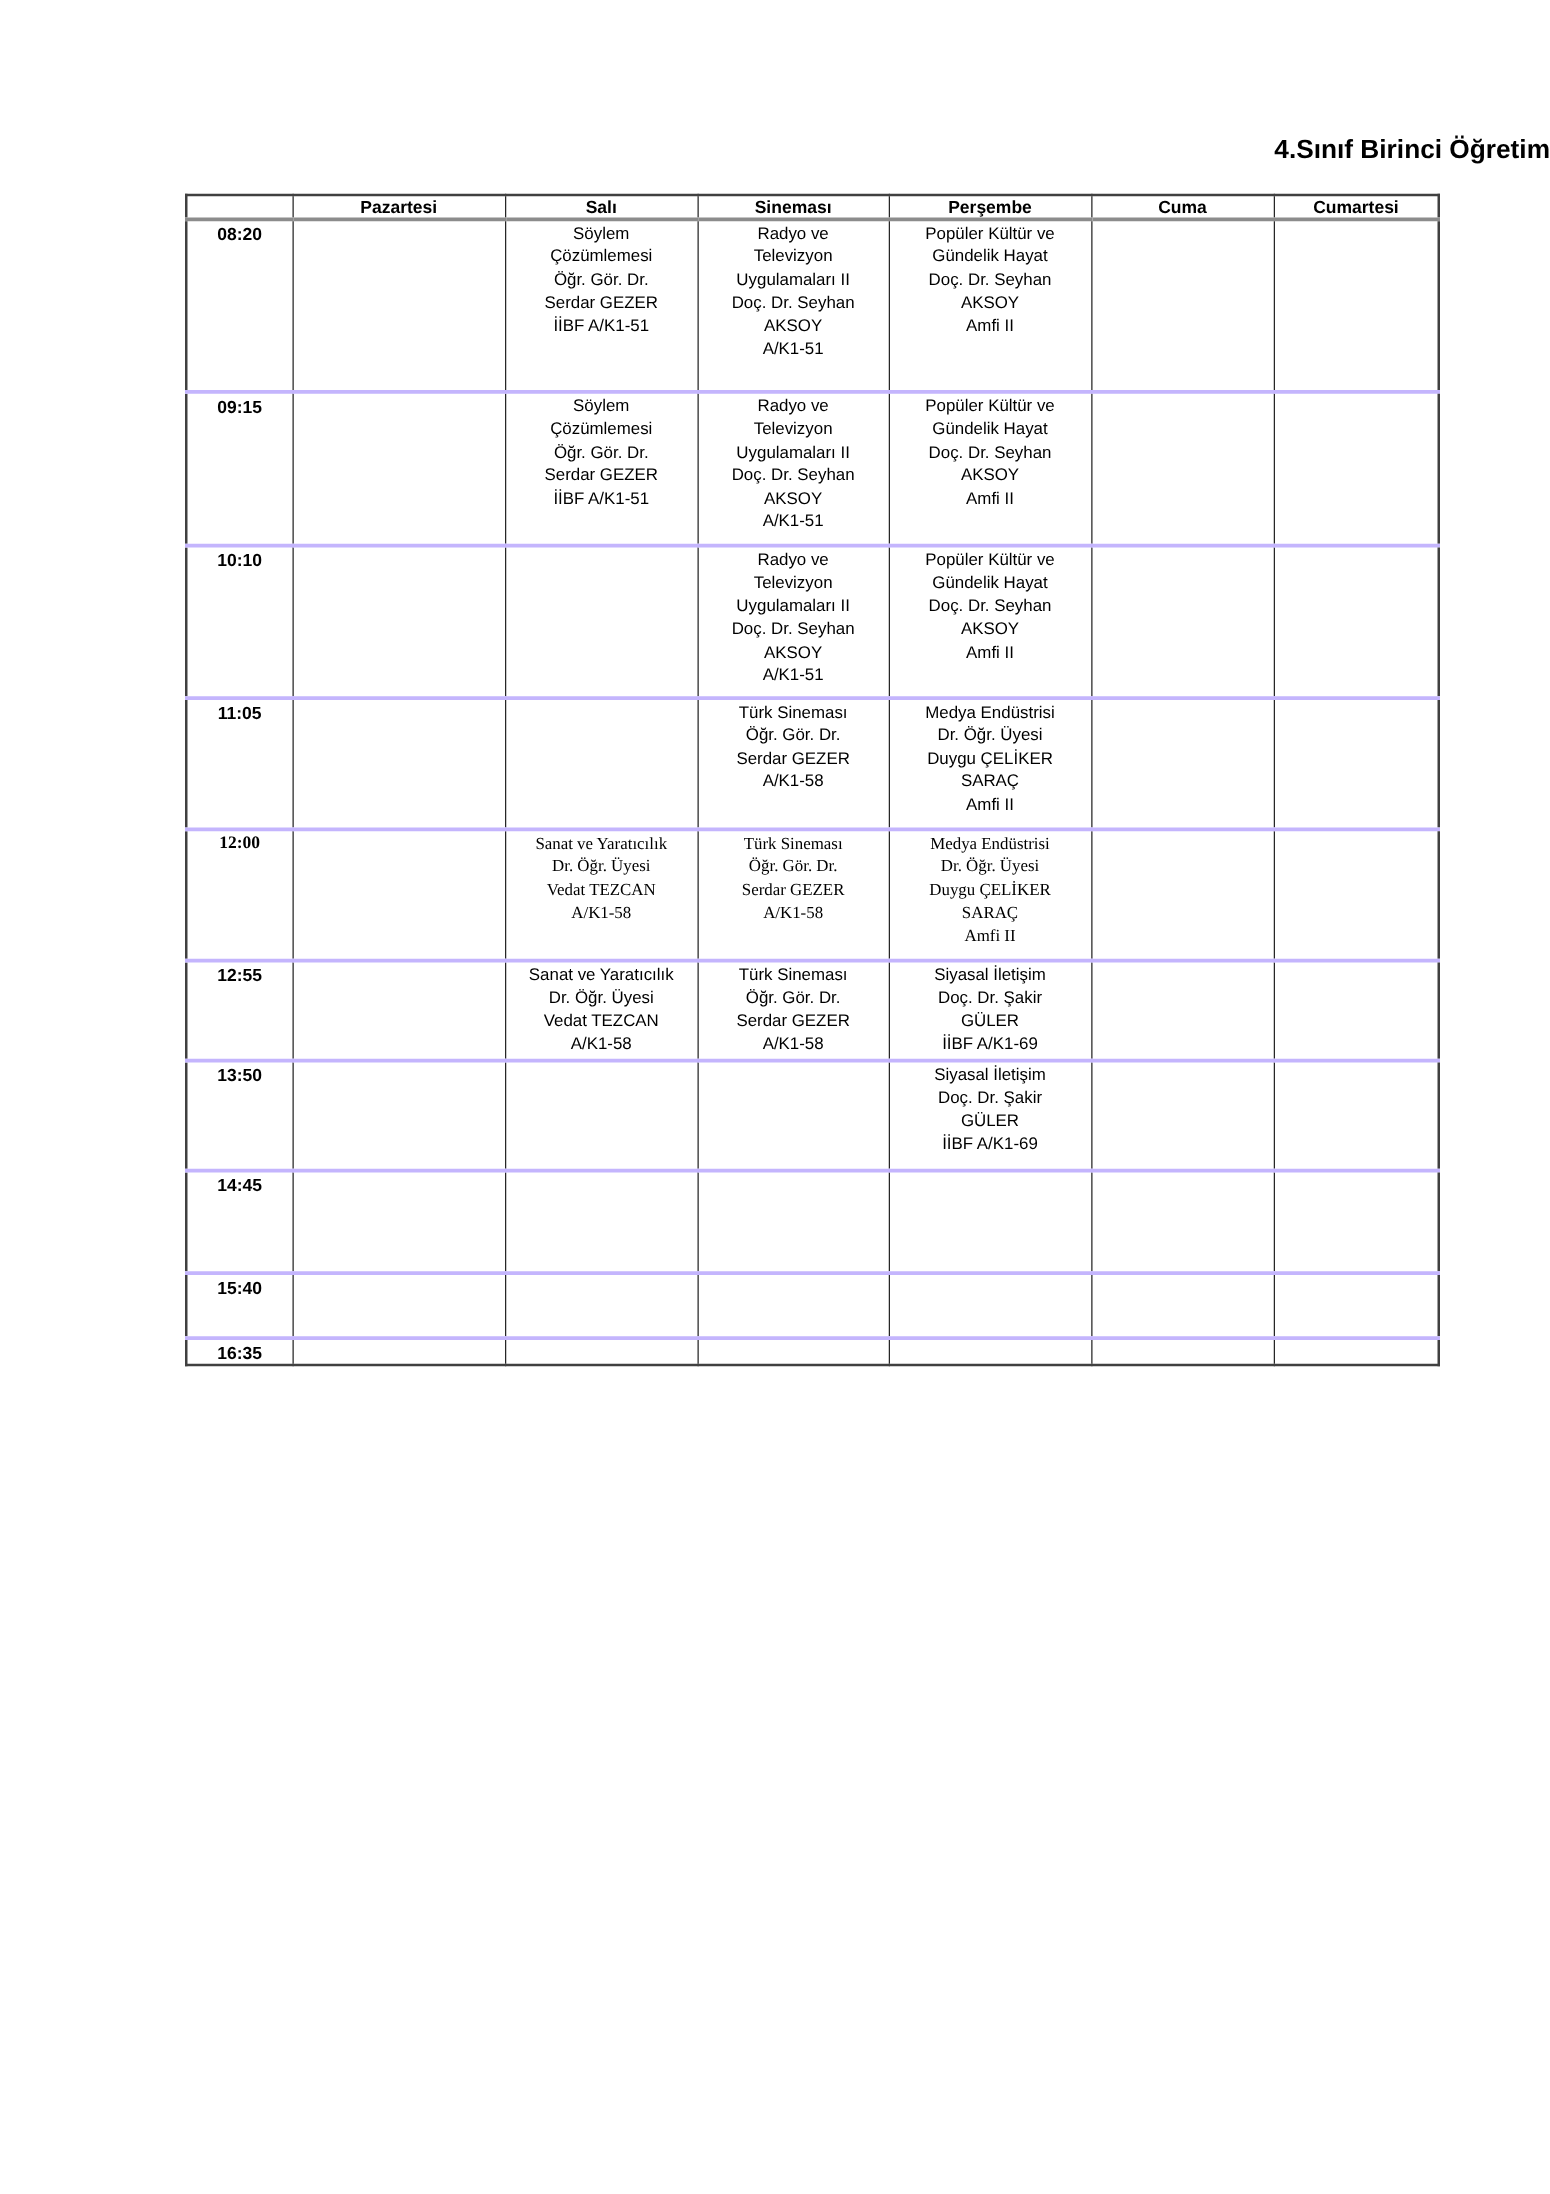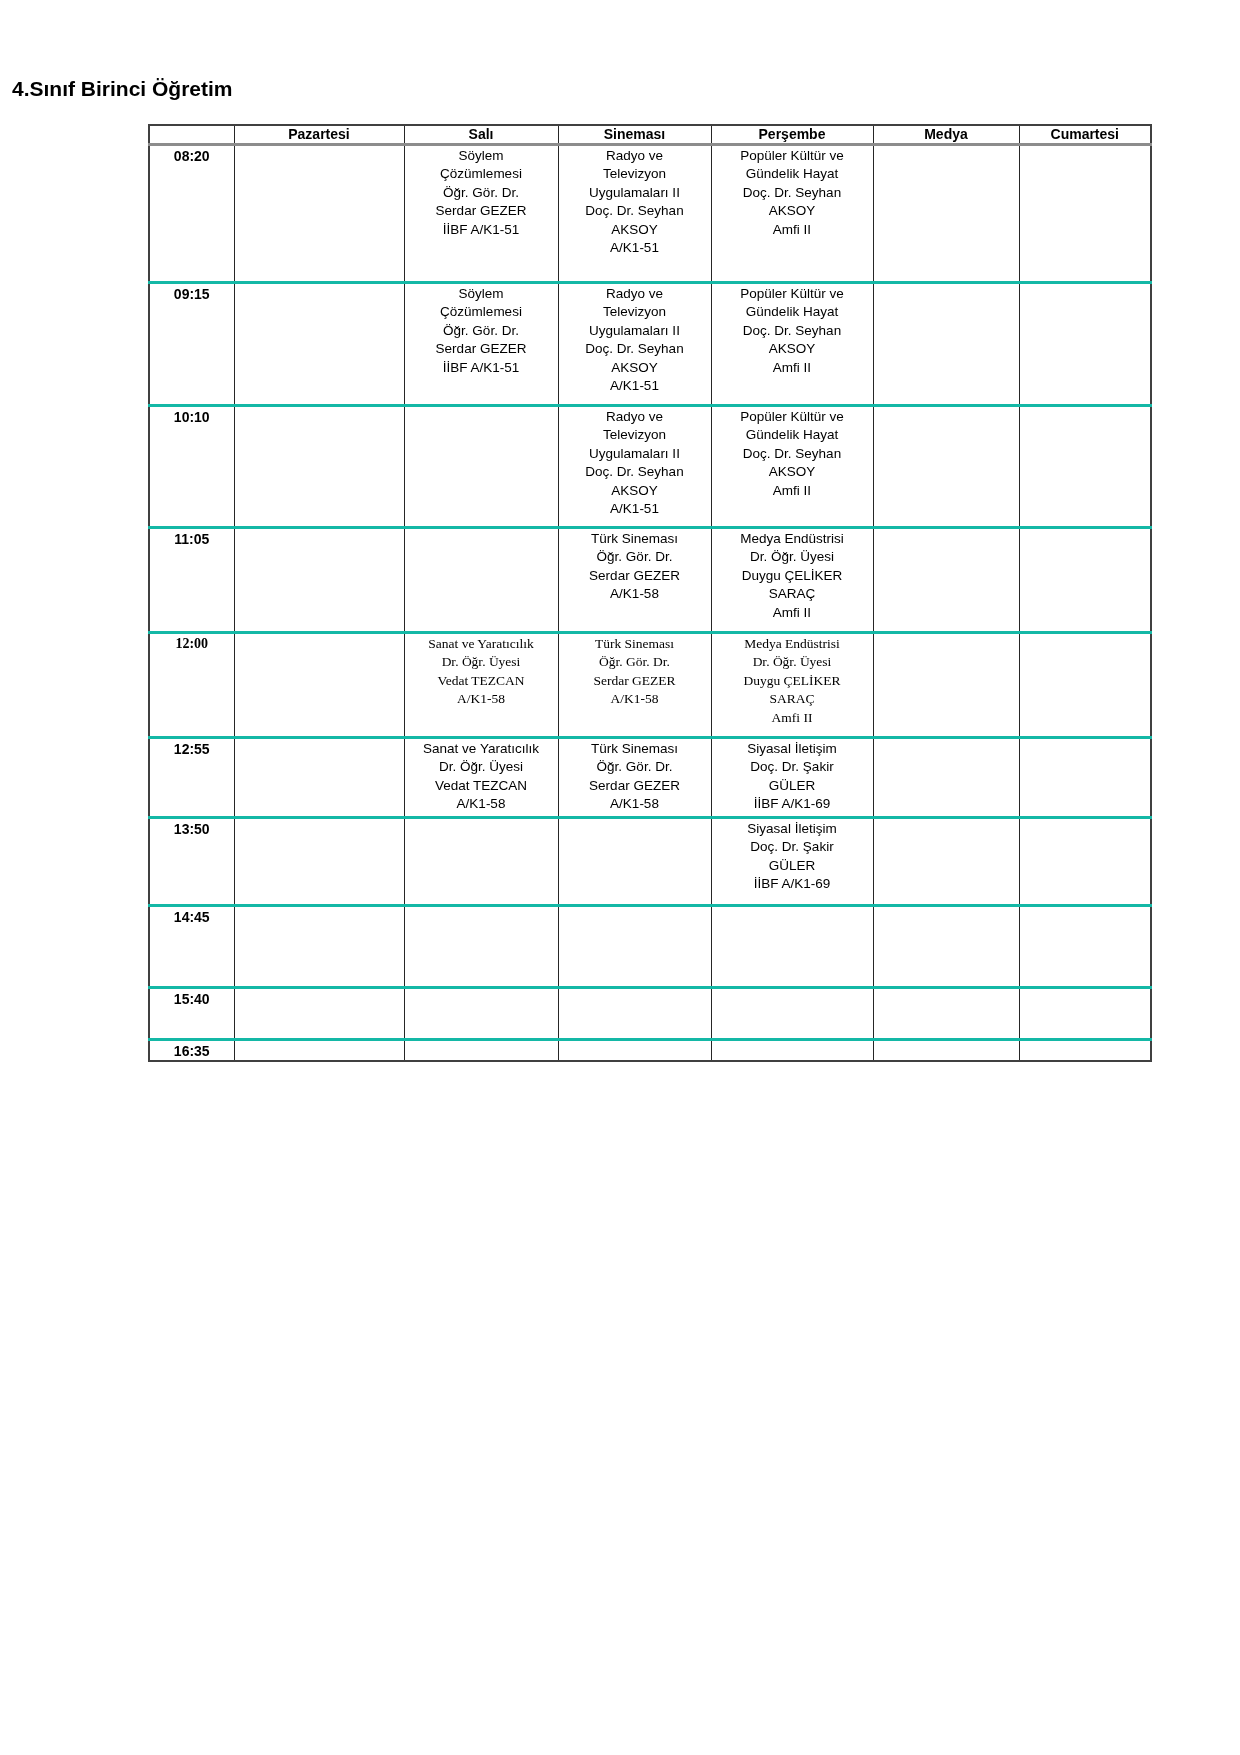--- a/index.html
+++ b/index.html
@@ -12,23 +12,23 @@
     color: #000000;
     -webkit-font-smoothing: antialiased;
   }
   .page {
     position: relative;
     width: 1240px;
     height: 1755px;
     overflow: hidden;
   }
   .title {
-    padding-top: 65px;
-    margin: 12px;
-    text-align: left;
+    padding-top: 108px;
+    margin: 0;
+    text-align: right;
     font-size: 21px;
     font-weight: bold;
     letter-spacing: 0px;
   }
   table.schedule {
     border-collapse: collapse;
     table-layout: fixed;
     margin: 23px 0 0 148px;
     border: 2px solid #404040;
     empty-cells: show;
@@ -43,21 +43,21 @@
     overflow: hidden;
   }
   table.schedule th {
     font-size: 14px;
     font-weight: bold;
     height: 17px;
     line-height: 17px;
     border-bottom: 3px solid #8c8c8c;
   }
   table.schedule tbody tr {
-    border-top: 3px solid #14b8a6;
+    border-top: 3px solid #c4b5fd;
   }
   table.schedule tbody tr:first-child {
     border-top: none;
   }
   table.schedule td {
     font-size: 13.5px;
     line-height: 18.4px;
     padding-top: 1px;
   }
   table.schedule td.time {
@@ -83,21 +83,21 @@
         <col style="width: 146px;">
         <col style="width: 132px;">
       </colgroup>
       <thead>
         <tr>
           <th></th>
           <th>Pazartesi</th>
           <th>Salı</th>
           <th>Sineması</th>
           <th>Perşembe</th>
-          <th>Medya</th>
+          <th>Cuma</th>
           <th>Cumartesi</th>
         </tr>
       </thead>
       <tbody>
         <tr style="height: 138px;">
           <td class="time">08:20</td>
           <td></td>
           <td>
             <div class="line">Söylem</div>
             <div class="line">Çözümlemesi</div>

